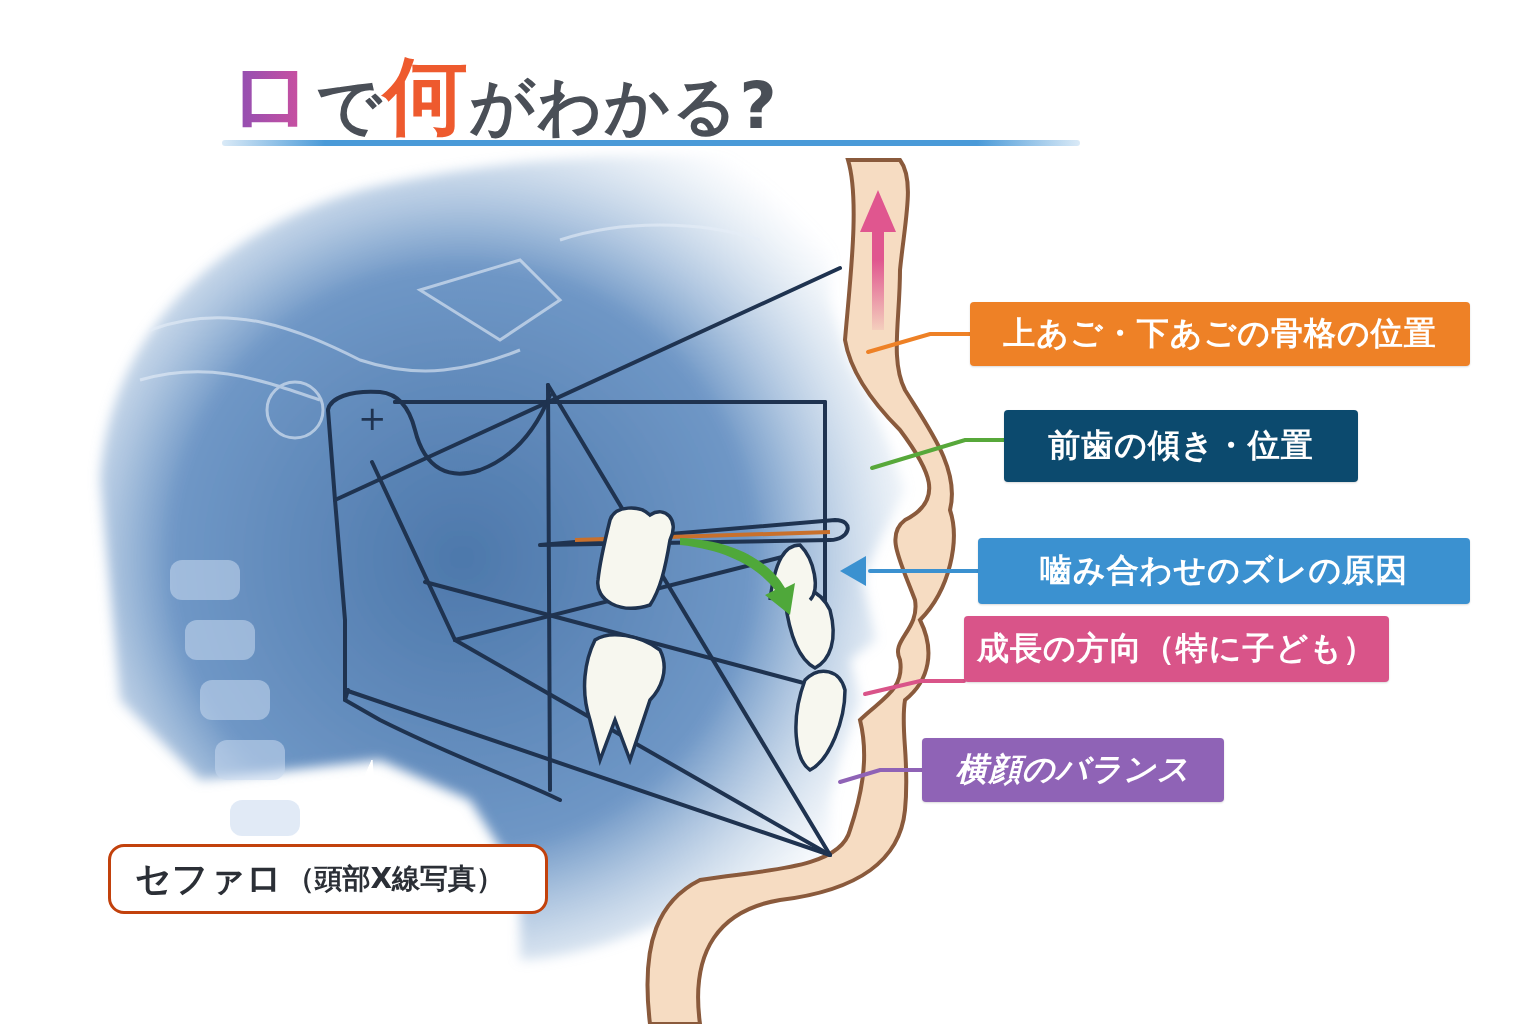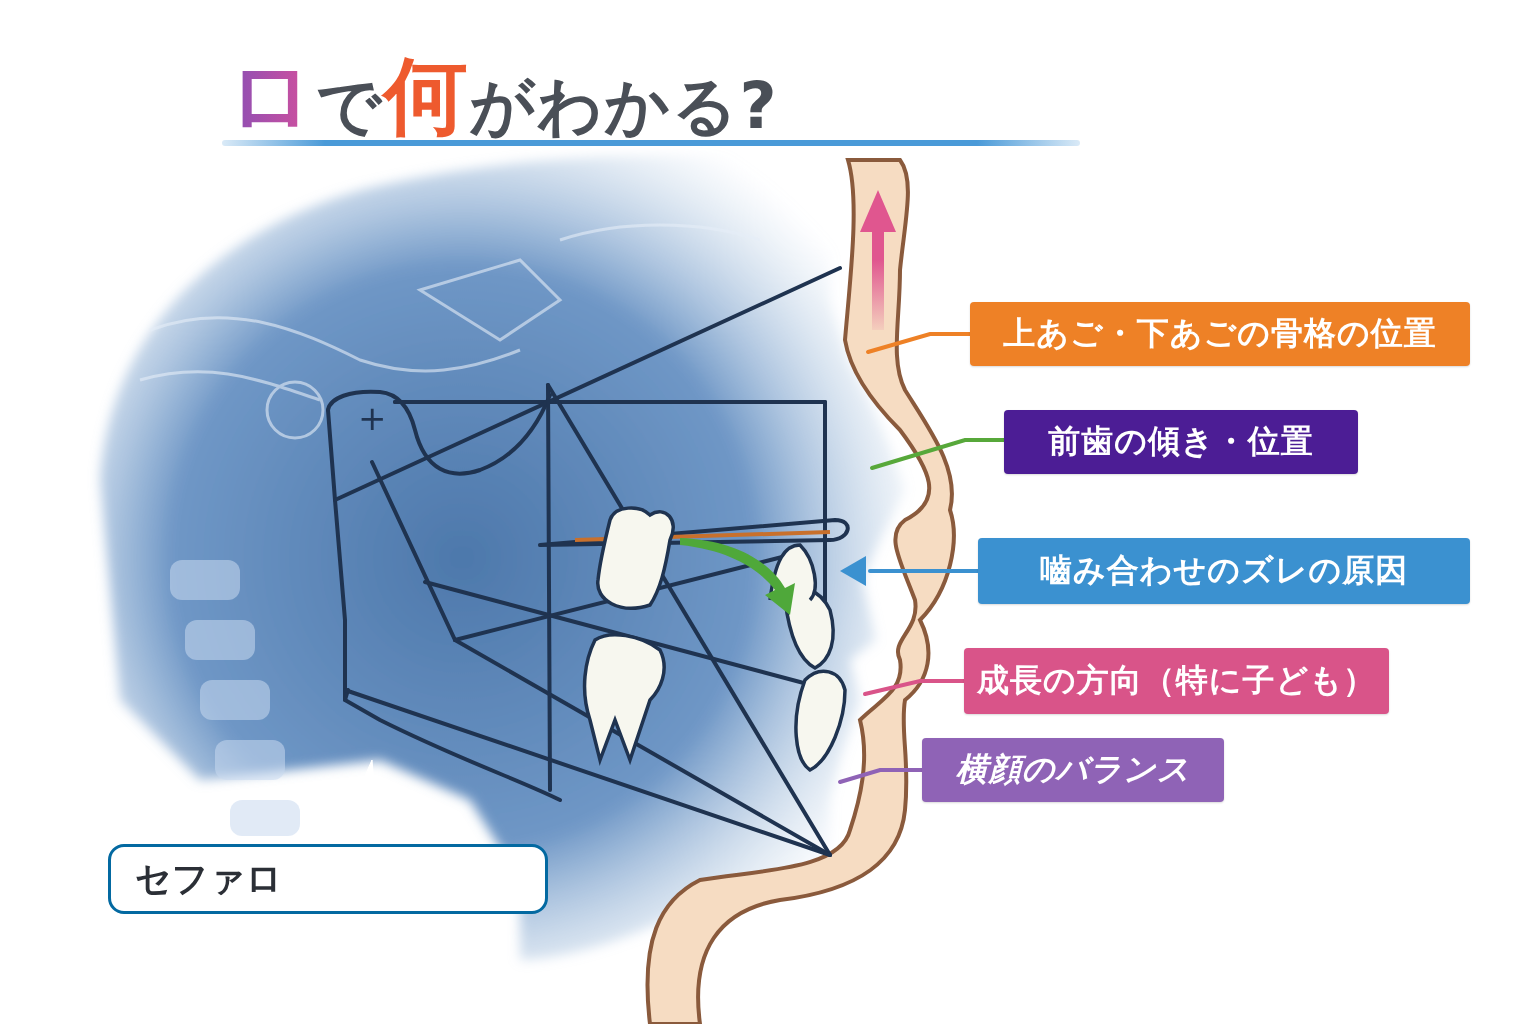--- a/index.html
+++ b/index.html
@@ -9,25 +9,25 @@
   .t-big{font-size:84px;}
   .t-small{font-size:64px;}
   .t-blue{color:#3555c4;}
   .t-grad{background:linear-gradient(90deg,#8a4fb5,#d6509c);-webkit-background-clip:text;background-clip:text;color:transparent;}
   .t-red{color:#ee5a2e;}
   .t-gray{color:#4a4f57;}
   .title-underline{position:absolute;left:222px;top:140px;width:858px;height:6px;border-radius:3px;background:linear-gradient(90deg,rgba(70,150,215,0.2),#4a9ad8 12%,#4a9ad8 88%,rgba(70,150,215,0.2));}
   .illus{position:absolute;left:0;top:0;width:1536px;height:1024px;}
   .callout{position:absolute;border-radius:4px;color:#fff;font-weight:bold;font-size:32px;display:flex;align-items:center;justify-content:center;letter-spacing:1px;box-shadow:0 1px 2px rgba(0,0,0,0.15);white-space:nowrap;}
   .callout-1{left:970px;top:302px;width:500px;height:64px;background:#ee8126;}
-  .callout-2{left:1004px;top:410px;width:354px;height:64px;background:#4c1d95;}
+  .callout-2{left:1004px;top:410px;width:354px;height:72px;background:#0c4a6e;}
   .callout-3{left:978px;top:538px;width:492px;height:66px;background:#3b91d0;}
-  .callout-4{left:964px;top:648px;width:425px;height:66px;background:#d95489;}
+  .callout-4{left:964px;top:616px;width:425px;height:66px;background:#d95489;}
   .callout-5{left:922px;top:738px;width:302px;height:64px;background:#8f63b6;font-style:italic;}
-  .ceph-label{position:absolute;left:108px;top:844px;width:440px;height:70px;background:#fff;border:3px solid #0369a1;border-radius:16px;display:flex;align-items:center;padding-left:24px;box-sizing:border-box;}
+  .ceph-label{position:absolute;left:108px;top:844px;width:440px;height:70px;background:#fff;border:3px solid #c2410c;border-radius:16px;display:flex;align-items:center;padding-left:24px;box-sizing:border-box;}
   .ceph-main{font-size:36px;font-weight:bold;color:#2b2f36;}
   .ceph-sub{font-size:28px;font-weight:bold;color:#2b2f36;margin-left:4px;}
 </style>
 </head>
 <body>
 
 <svg class="illus" viewBox="0 0 1536 1024" xmlns="http://www.w3.org/2000/svg">
   <defs>
     <radialGradient id="xr" cx="0.45" cy="0.5" r="0.6">
       <stop offset="0" stop-color="#4d78ab"></stop>
@@ -120,13 +120,14 @@
 <div class="title-underline"></div>
 
 <div class="callout callout-1">上あご・下あごの骨格の位置</div>
 <div class="callout callout-2">前歯の傾き・位置</div>
 <div class="callout callout-3">嚙み合わせのズレの原因</div>
 <div class="callout callout-4">成長の方向（特に子ども）</div>
 <div class="callout callout-5">横顔のバランス</div>
 
 <div class="ceph-label">
   <span class="ceph-main">セファロ</span>
+  <span class="ceph-sub">（頭部X線写真）</span>
 </div>
 
 </body></html>

